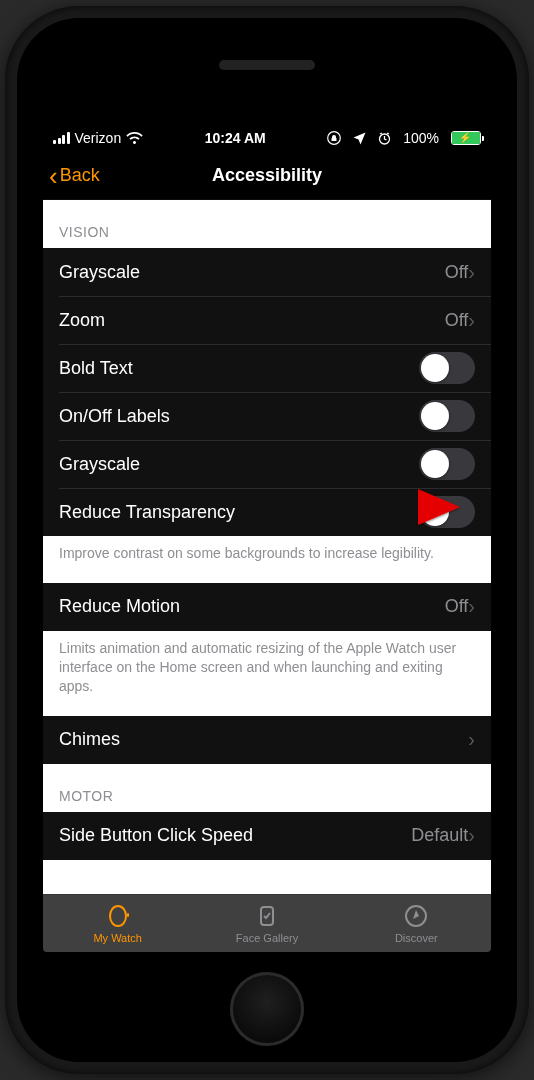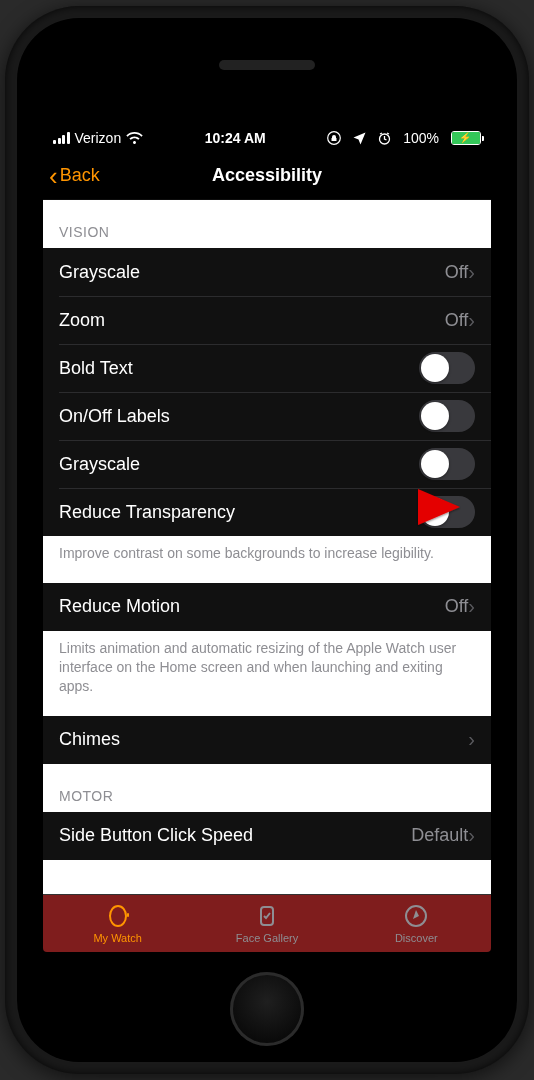--- a/index.html
+++ b/index.html
@@ -146,21 +146,21 @@
     width: 56px; height: 32px; background:#39393d; border-radius:16px; position:relative;
     cursor:pointer;
   }
   .toggle .knob{
     position:absolute; top:2px; left:2px; width:28px;height:28px;background:#fff;border-radius:50%;
     box-shadow:0 1px 3px rgba(0,0,0,.4);
   }
   
   .tabbar{
     height:58px;
-    background:#7f1d1d;
+    background:#404040;
     border-top:0.5px solid #333;
     display:flex;
   }
   .tab{
     flex:1; display:flex;flex-direction:column;align-items:center;justify-content:center;
     gap:3px; color:#8e8e93; font-size:11px; cursor:pointer;
   }
   .tab.active{ color:#ff9500;}
   .tab svg{ width:26px; height:26px;}
   

